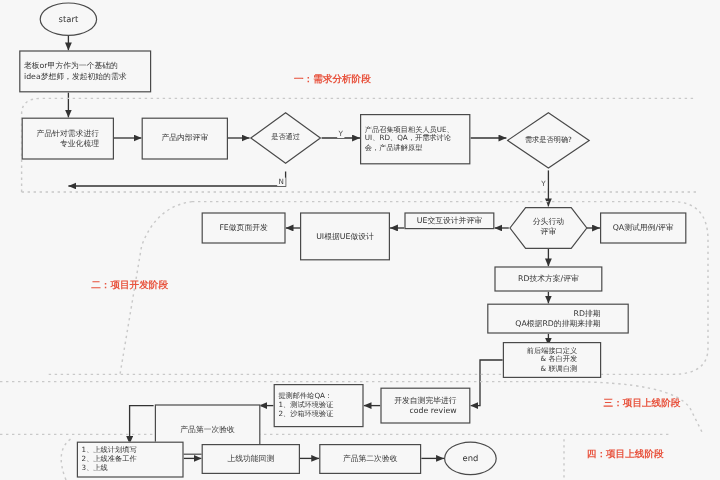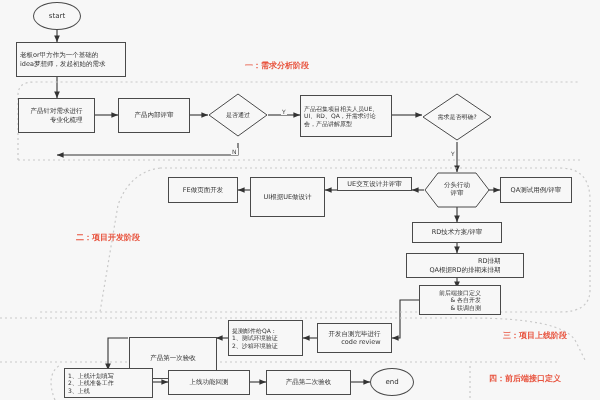--- a/index.html
+++ b/index.html
@@ -224,15 +224,15 @@
 
   <div class="node terminal" style="left:370px;top:368px;width:44px;height:28px;font-size:7px;">end</div>
 
   <span class="edge-label" style="left:281px;top:108px;font-size:6px;">Y</span>
   <span class="edge-label" style="left:231px;top:148px;font-size:6px;">N</span>
   <span class="edge-label" style="left:450px;top:150px;font-size:6px;">Y</span>
 
   <div class="phase-label" style="left:245px;top:60px;font-size:8px;">一：需求分析阶段</div>
   <div class="phase-label" style="left:76px;top:232px;font-size:8px;">二：项目开发阶段</div>
   <div class="phase-label" style="left:503px;top:330px;font-size:8px;">三：项目上线阶段</div>
-  <div class="phase-label" style="left:489px;top:373px;font-size:8px;">四：前后端接口定义</div>
+  <div class="phase-label" style="left:489px;top:373px;font-size:8px;">四：项目上线阶段</div>
 
 </div>
 
 </body></html>

